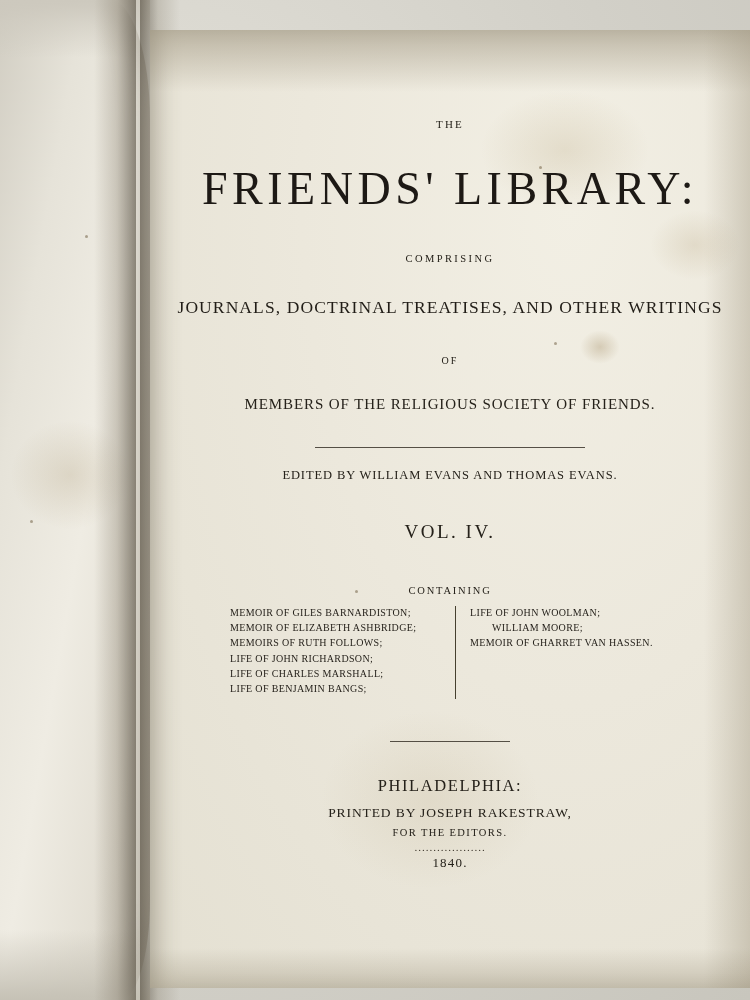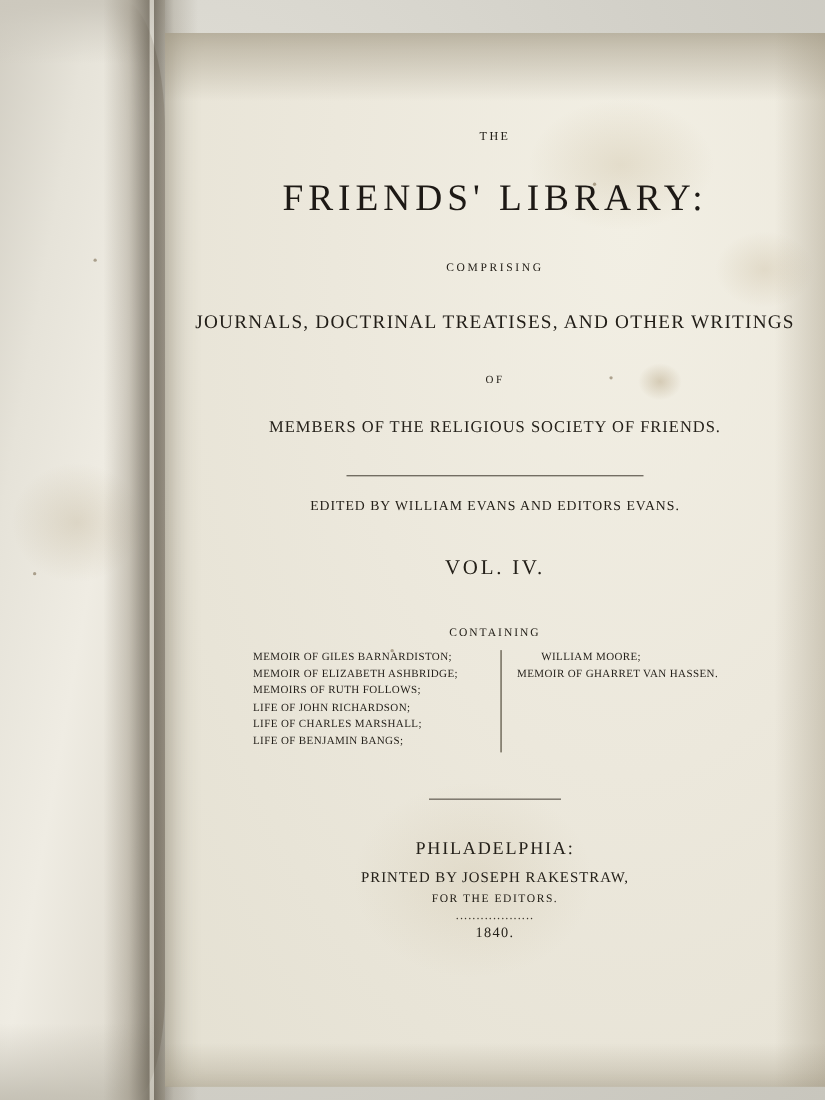--- a/index.html
+++ b/index.html
@@ -106,21 +106,21 @@
   }
   .line { font-family: "Liberation Serif", serif; }
 
   .the {
     margin-top: 88px;
     font-size: 11px;
     letter-spacing: 2.2px;
   }
   .maintitle {
     margin-top: 32px;
-    font-size: 34px;
+    font-size: 46px;
     letter-spacing: 4.5px;
     font-weight: 400;
     color: #1d1915;
   }
   .comprising {
     margin-top: 38px;
     font-size: 10.5px;
     letter-spacing: 2.4px;
   }
   .subtitle {
@@ -249,37 +249,38 @@
       <div class="line comprising">COMPRISING</div>
 
       <div class="line subtitle">JOURNALS, DOCTRINAL TREATISES, AND OTHER WRITINGS</div>
 
       <div class="line of">OF</div>
 
       <div class="line members">MEMBERS OF THE RELIGIOUS SOCIETY OF FRIENDS.</div>
 
       <div class="rule"></div>
 
-      <div class="line editedby">EDITED BY WILLIAM EVANS AND EDITORS EVANS.</div>
+      <div class="line editedby">EDITED BY WILLIAM EVANS AND THOMAS EVANS.</div>
 
       <div class="line vol">VOL. IV.</div>
 
       <div class="line containing">CONTAINING</div>
 
       <div class="columns">
         <div class="col left">
           <div>MEMOIR OF GILES BARNARDISTON;</div>
           <div>MEMOIR OF ELIZABETH ASHBRIDGE;</div>
           <div>MEMOIRS OF RUTH FOLLOWS;</div>
           <div>LIFE OF JOHN RICHARDSON;</div>
           <div>LIFE OF CHARLES MARSHALL;</div>
           <div>LIFE OF BENJAMIN BANGS;</div>
         </div>
         <div class="col divider"></div>
         <div class="col right">
+          <div>LIFE OF JOHN WOOLMAN;</div>
           <div class="sub">WILLIAM MOORE;</div>
           <div>MEMOIR OF GHARRET VAN HASSEN.</div>
         </div>
       </div>
 
       <div class="rule short"></div>
 
       <div style="height:34px"></div>
 
       <div class="line imprint-city">PHILADELPHIA:</div>

